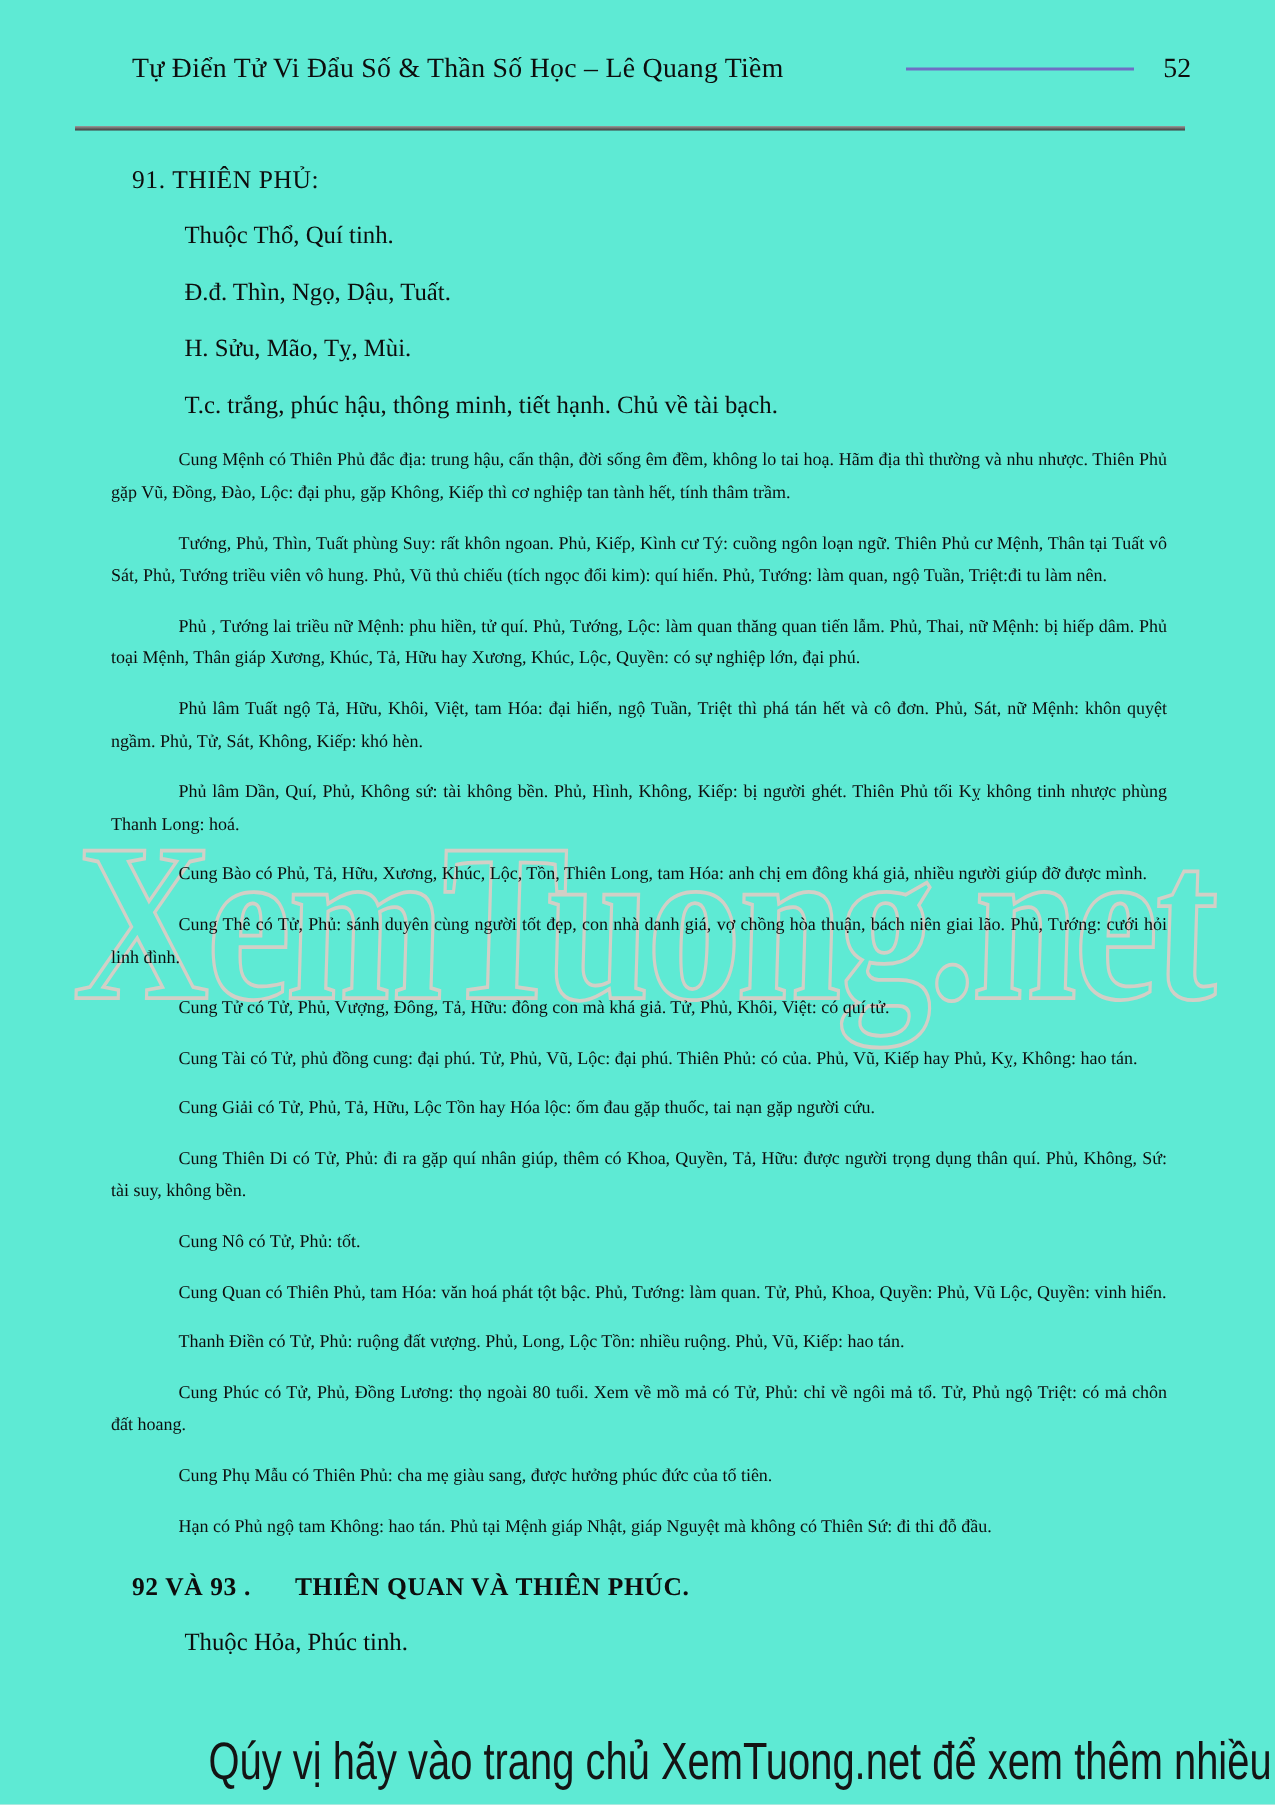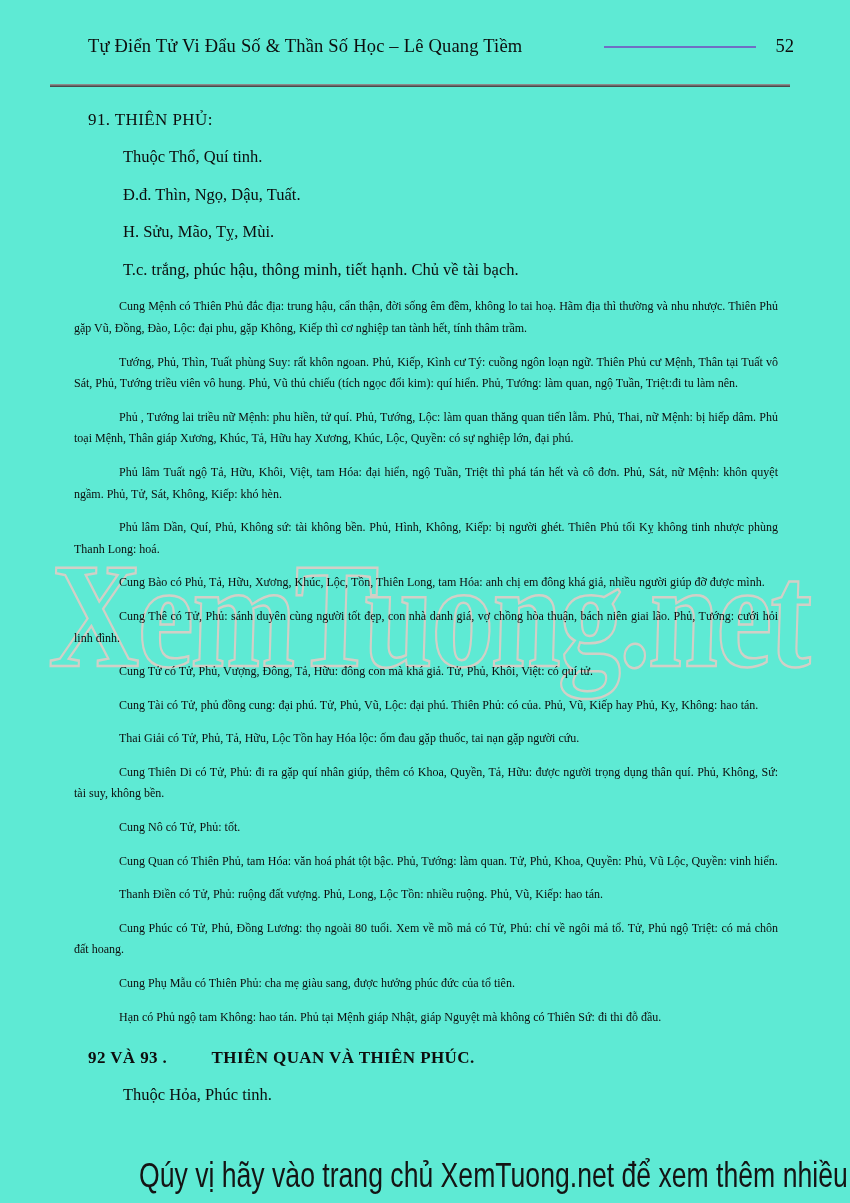--- a/index.html
+++ b/index.html
@@ -68,21 +68,21 @@
     text-align: justify;
     font-size: 12px;
     line-height: 21.6px;
   }
   .sec-heading2 {
     font-size: 17px;
     font-weight: bold;
     margin: 20px 0 4px 26px;
     letter-spacing: 0.4px;
   }
-  .sec-heading2 .sec-number { margin-right: 40px; }
+  .sec-heading2 .sec-number { margin-right: 25px; }
   
   .watermark {
     position: absolute;
     top: 540px;
     left: 52px;
     z-index: 1;
     font-family: "Liberation Serif", serif;
     font-weight: bold;
     font-size: 150px;
     line-height: 1;
@@ -140,21 +140,21 @@
 
     <p class="para">Cung Mệnh có Thiên Phủ đắc địa: trung hậu, cẩn thận, đời sống êm đềm, không lo tai hoạ. Hãm địa thì thường và nhu nhược. Thiên Phủ gặp Vũ, Đồng, Đào, Lộc: đại phu, gặp Không, Kiếp thì cơ nghiệp tan tành hết, tính thâm trầm.</p>
     <p class="para">Tướng, Phủ, Thìn,  Tuất phùng Suy: rất khôn ngoan. Phủ, Kiếp, Kình cư Tý: cuồng ngôn loạn ngữ. Thiên Phủ cư Mệnh, Thân tại Tuất vô Sát, Phủ, Tướng triều viên vô hung. Phủ, Vũ thủ chiếu (tích ngọc đổi kim): quí hiển. Phủ, Tướng: làm quan, ngộ Tuần, Triệt:đi tu làm nên.</p>
     <p class="para">Phủ , Tướng lai triều nữ Mệnh: phu hiền, tử quí. Phủ, Tướng, Lộc: làm quan thăng quan tiến lẫm. Phủ, Thai, nữ Mệnh: bị hiếp dâm. Phủ toại Mệnh, Thân giáp Xương, Khúc, Tả, Hữu hay Xương, Khúc, Lộc, Quyền: có sự nghiệp lớn, đại phú.</p>
     <p class="para">Phủ lâm Tuất ngộ Tả, Hữu, Khôi, Việt, tam Hóa: đại hiển, ngộ Tuần, Triệt thì phá tán hết và cô đơn. Phủ, Sát, nữ Mệnh: khôn quyệt ngầm. Phủ, Tử, Sát, Không, Kiếp: khó hèn.</p>
     <p class="para">Phủ lâm Dần, Quí, Phủ, Không sứ: tài không bền. Phủ, Hình, Không, Kiếp: bị người ghét. Thiên Phủ tối Kỵ không tinh nhược phùng  Thanh Long: hoá.</p>
     <p class="para">Cung Bào có Phủ, Tả, Hữu, Xương, Khúc, Lộc, Tồn, Thiên Long, tam Hóa: anh chị em đông khá giả, nhiều người giúp đỡ được mình.</p>
     <p class="para">Cung Thê có Tử, Phủ: sánh duyên cùng người tốt đẹp, con nhà danh giá, vợ chồng hòa thuận, bách niên giai lão. Phủ, Tướng: cưới hỏi linh đình.</p>
     <p class="para">Cung Tử có Tử, Phủ, Vượng, Đông, Tả, Hữu: đông con mà khá giả. Tử, Phủ, Khôi, Việt: có quí tử.</p>
     <p class="para">Cung Tài có Tử, phủ đồng cung: đại phú. Tử, Phủ, Vũ, Lộc: đại phú. Thiên Phủ: có của. Phủ, Vũ, Kiếp hay Phủ, Kỵ, Không: hao tán.</p>
-    <p class="para">Thai Giải có Tử, Phủ, Tả, Hữu, Lộc Tồn hay Hóa lộc: ốm đau gặp thuốc, tai nạn gặp người cứu.</p>
+    <p class="para">Cung Giải có Tử, Phủ, Tả, Hữu, Lộc Tồn hay Hóa lộc: ốm đau gặp thuốc, tai nạn gặp người cứu.</p>
     <p class="para">Cung Thiên Di có Tử, Phủ: đi ra gặp quí nhân giúp, thêm có Khoa, Quyền, Tả, Hữu: được người trọng dụng thân quí. Phủ, Không, Sứ: tài suy, không bền.</p>
     <p class="para">Cung Nô có Tử, Phủ: tốt.</p>
     <p class="para">Cung Quan có Thiên Phủ, tam Hóa: văn hoá phát tột bậc. Phủ, Tướng: làm quan. Tử, Phủ, Khoa, Quyền: Phủ, Vũ Lộc, Quyền: vinh hiển.</p>
     <p class="para">Thanh Điền có Tử, Phủ: ruộng đất vượng. Phủ, Long, Lộc Tồn: nhiều ruộng. Phủ, Vũ, Kiếp: hao tán.</p>
     <p class="para">Cung Phúc có Tử, Phủ, Đồng Lương: thọ ngoài 80 tuổi. Xem về mồ mả có Tử, Phủ: chỉ về ngôi mả tổ. Tử, Phủ ngộ Triệt: có mả chôn đất hoang.</p>
     <p class="para">Cung Phụ Mẫu có Thiên Phủ: cha mẹ giàu sang, được hưởng phúc đức của tổ tiên.</p>
     <p class="para">Hạn có Phủ ngộ tam Không: hao tán. Phủ tại Mệnh giáp Nhật, giáp Nguyệt mà không có Thiên Sứ: đi thi đỗ đầu.</p>
 
     <h2 class="sec-heading2">
       <span class="sec-number">92  VÀ 93 .</span>

